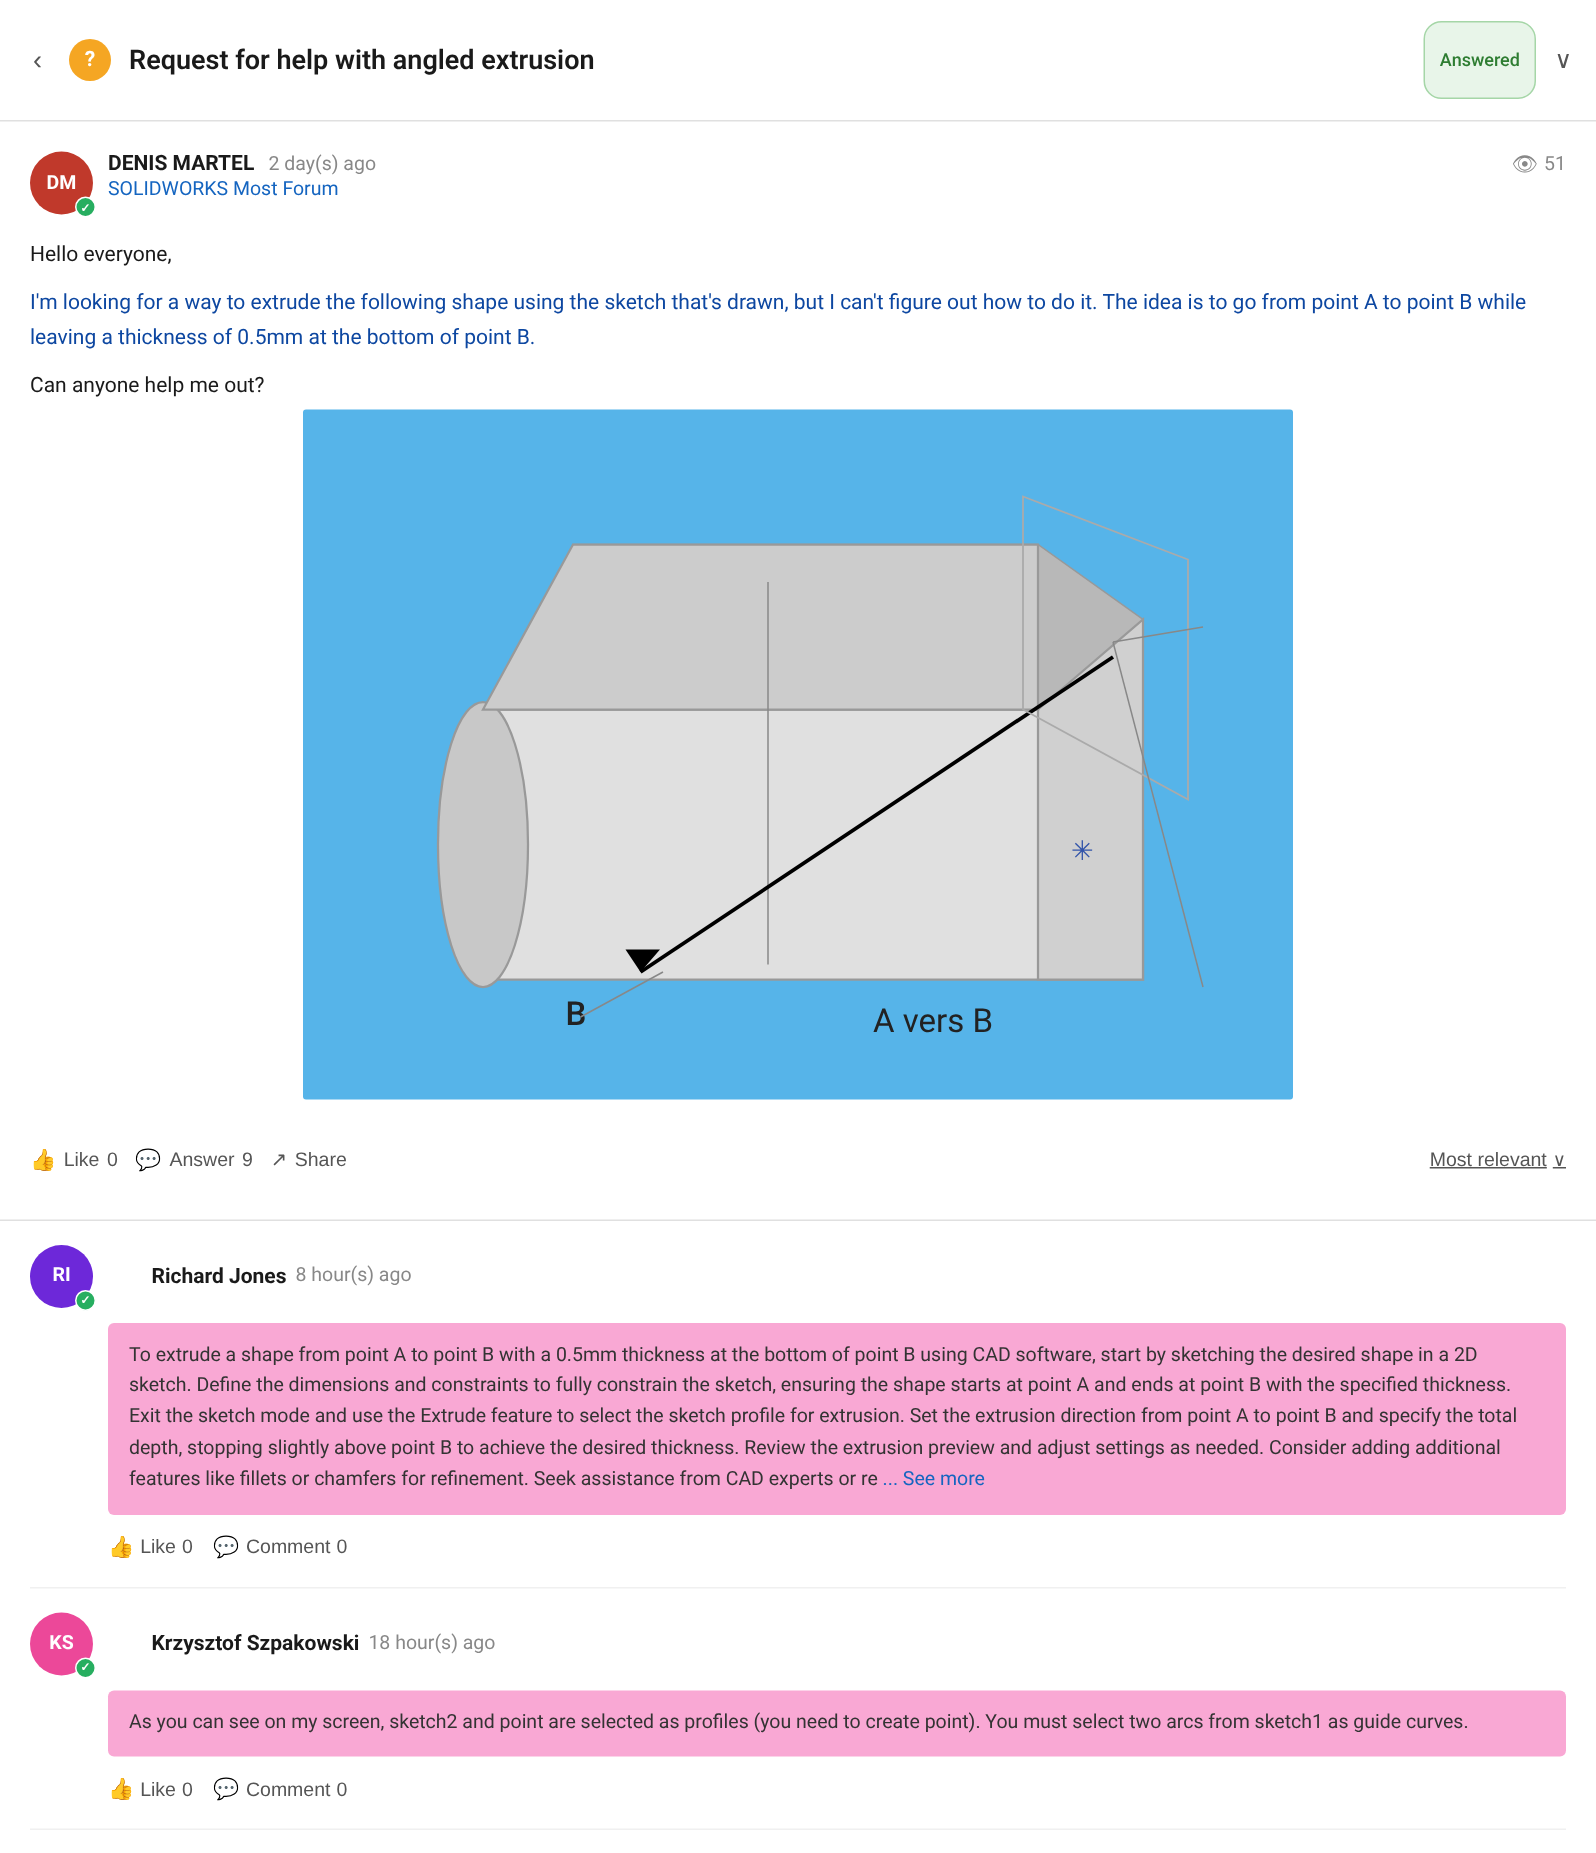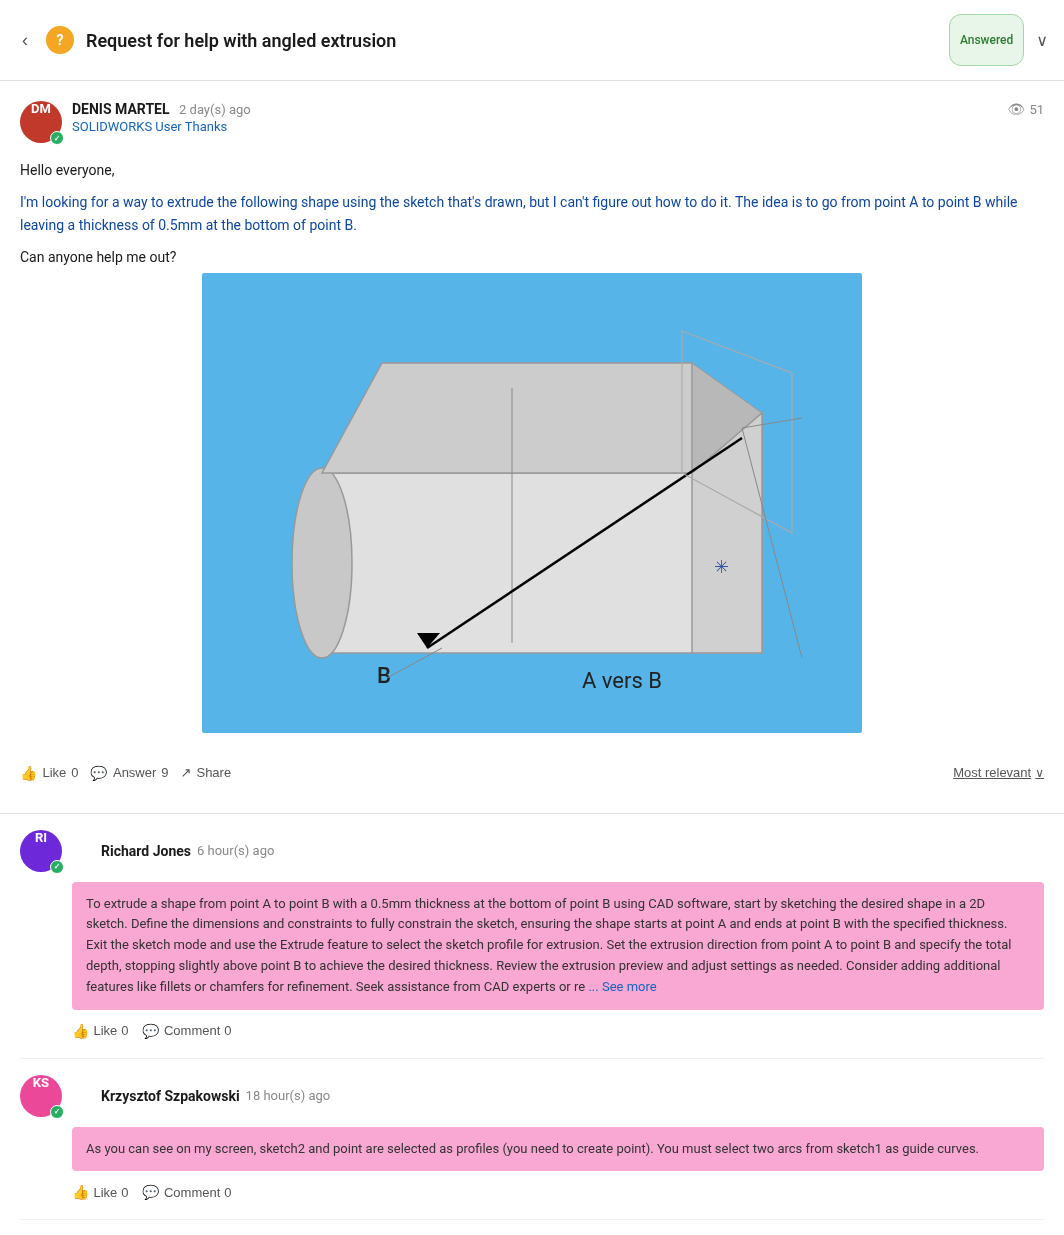--- a/index.html
+++ b/index.html
@@ -76,21 +76,21 @@
     .post-meta {
       display: flex;
       align-items: flex-start;
       margin-bottom: 16px;
     }
     .avatar-circle {
       width: 42px;
       height: 42px;
       border-radius: 50%;
       display: flex;
-      align-items: flex-start;
+      align-items: center;
       justify-content: center;
       font-weight: 700;
       font-size: 13px;
       color: #fff;
       flex-shrink: 0;
       position: relative;
     }
     .avatar-dm { background: #c0392b; }
     .avatar-rj { background: #6d28d9; }
     .avatar-ks { background: #ec4899; }
@@ -319,21 +319,21 @@
         <span>DM</span>
         <div class="avatar-verified">
           <span>✓</span>
         </div>
       </div>
       <div class="post-author-info">
         <div>
           <span class="author-name">DENIS MARTEL</span>
           <span class="author-time">2 day(s) ago</span>
         </div>
-        <div class="author-forum">SOLIDWORKS User Thanks</div>
+        <div class="author-forum">SOLIDWORKS Most Forum</div>
       </div>
       <div class="post-views">
         <span class="icon-eye">👁</span>
         <span>51</span>
       </div>
     </div>
 
     <div class="post-body">
       <p class="post-greeting">Hello everyone,</p>
       <p class="post-main-text">I'm looking for a way to extrude the following shape using the sketch that's drawn, but I can't figure out how to do it. The idea is to go from point A to point B while leaving a thickness of 0.5mm at the bottom of point B.</p>
@@ -405,21 +405,21 @@
 
     <div class="answer-item">
       <div class="answer-header">
         <div class="avatar-circle avatar-rj">
           <span>RI</span>
           <div class="avatar-verified">
             <span>✓</span>
           </div>
         </div>
         <span class="answer-author-name">Richard Jones</span>
-        <span class="answer-time">6 hour(s) ago</span>
+        <span class="answer-time">8 hour(s) ago</span>
       </div>
       <div class="answer-body">
         <span>To extrude a shape from point A to point B with a 0.5mm thickness at the bottom of point B using CAD software, start by sketching the desired shape in a 2D sketch. Define the dimensions and constraints to fully constrain the sketch, ensuring the shape starts at point A and ends at point B with the specified thickness. Exit the sketch mode and use the Extrude feature to select the sketch profile for extrusion. Set the extrusion direction from point A to point B and specify the total depth, stopping slightly above point B to achieve the desired thickness. Review the extrusion preview and adjust settings as needed. Consider adding additional features like fillets or chamfers for refinement. Seek assistance from CAD experts or re</span>
         <span class="see-more">... See more</span>
       </div>
       <div class="answer-actions">
         <button class="answer-action-btn">
           <span class="icon-thumb">👍</span>
           <span>Like</span>
           <span>0</span>

